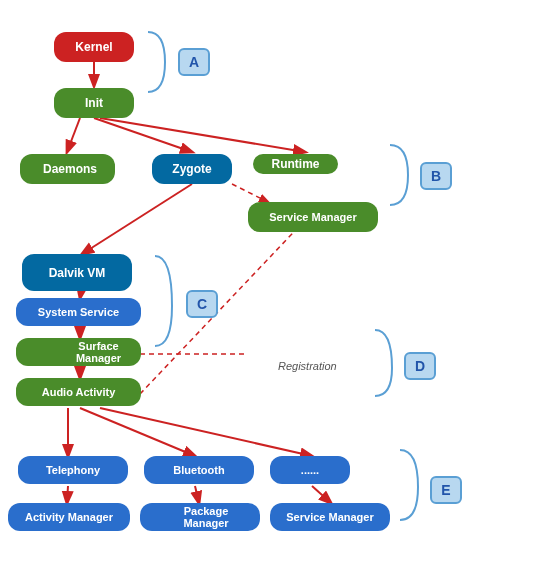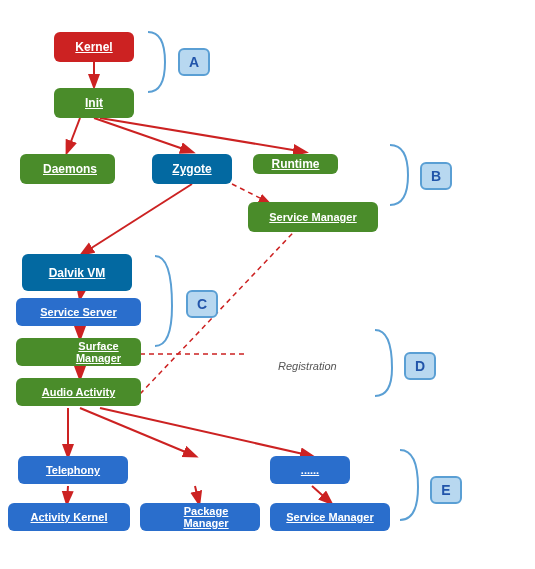--- a/index.html
+++ b/index.html
@@ -11,30 +11,29 @@
       position: relative;
       overflow: hidden;
     }
     .diagram {
       position: relative;
       width: 535px;
       height: 569px;
     }
     .node {
       position: absolute;
-      border-radius: 6px;
+      border-radius: 12px;
       display: flex;
       align-items: center;
       justify-content: center;
       font-size: 12px;
       font-weight: bold;
       color: white;
       text-align: center;
       padding: 4px 8px;
-      text-decoration: underline;
     }
     .node-red { background: #cc2222; }
     .node-green { background: #4a8c2a; }
     .node-orange { background: #0369a1; }
     .node-blue { background: #2a6ecc; }
     .bracket-label {
       position: absolute;
       background: #b8d8f0;
       border: 2px solid #5a9fd4;
       border-radius: 6px;
@@ -119,30 +118,31 @@
 
   <div class="node node-red" style="left:54px;top:32px;width:80px;height:30px;">Kernel</div>
   <div class="node node-green" style="left:54px;top:88px;width:80px;height:30px;">Init</div>
 
   <div class="node node-green" style="left:20px;top:154px;width:95px;height:30px;padding-left:13px;">Daemons</div>
   <div class="node node-orange" style="left:152px;top:154px;width:80px;height:30px;">Zygote</div>
   <div class="node node-green" style="left:253px;top:154px;width:85px;height:20px;">Runtime</div>
   <div class="node node-green" style="left:248px;top:202px;width:130px;height:30px;font-size:11px;">Service Manager</div>
 
   <div class="node node-orange" style="left:22px;top:254px;width:110px;height:37px;">Dalvik VM</div>
-  <div class="node node-blue" style="left:16px;top:298px;width:125px;height:28px;font-size:11px;">Service Server</div>
+  <div class="node node-blue" style="left:16px;top:298px;width:125px;height:28px;font-size:11px;">System Service</div>
   <div class="node node-green" style="left:16px;top:338px;width:125px;height:28px;font-size:11px;padding-left:48px;">Surface Manager</div>
   <div class="node node-green" style="left:16px;top:378px;width:125px;height:28px;font-size:11px;">Audio Activity</div>
 
   <div style="position:absolute;left:278px;top:360px;font-size:11px;color:#555;font-style:italic;">Registration</div>
 
   <div class="node node-blue" style="left:18px;top:456px;width:110px;height:28px;font-size:11px;">Telephony</div>
+  <div class="node node-blue" style="left:144px;top:456px;width:110px;height:28px;font-size:11px;">Bluetooth</div>
   <div class="node node-blue" style="left:270px;top:456px;width:80px;height:28px;font-size:11px;">......</div>
 
-  <div class="node node-blue" style="left:8px;top:503px;width:122px;height:28px;font-size:11px;">Activity Kernel</div>
+  <div class="node node-blue" style="left:8px;top:503px;width:122px;height:28px;font-size:11px;">Activity Manager</div>
   <div class="node node-blue" style="left:140px;top:503px;width:120px;height:28px;font-size:11px;padding-left:20px;">Package Manager</div>
   <div class="node node-blue" style="left:270px;top:503px;width:120px;height:28px;font-size:11px;">Service Manager</div>
 
   <div class="bracket-label" style="left:178px;top:48px;">A</div>
   <div class="bracket-label" style="left:420px;top:162px;">B</div>
   <div class="bracket-label" style="left:186px;top:290px;">C</div>
   <div class="bracket-label" style="left:404px;top:352px;">D</div>
   <div class="bracket-label" style="left:430px;top:476px;">E</div>
 
 </div>

